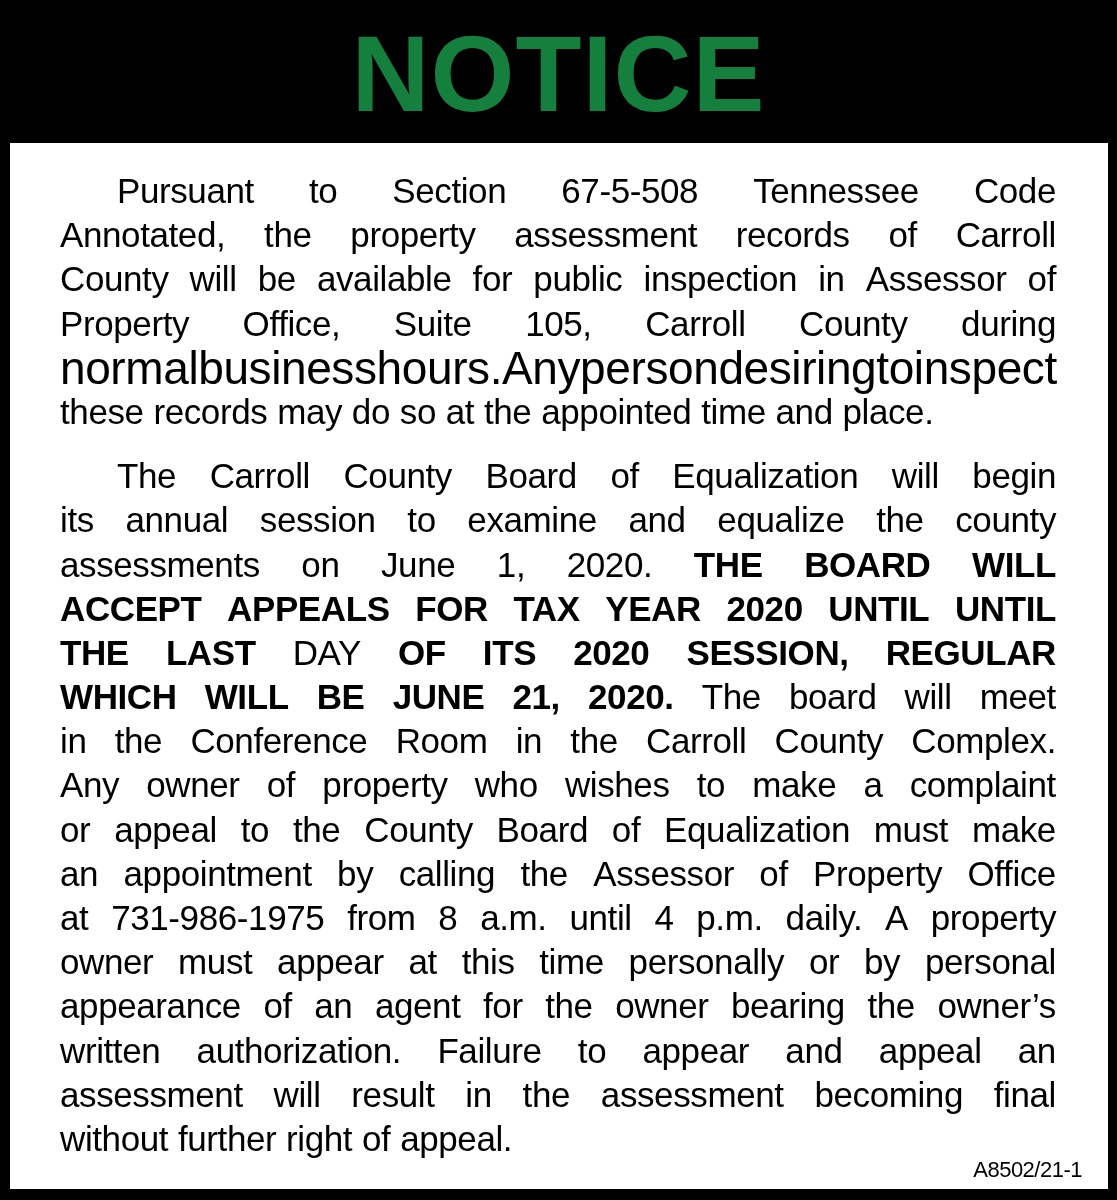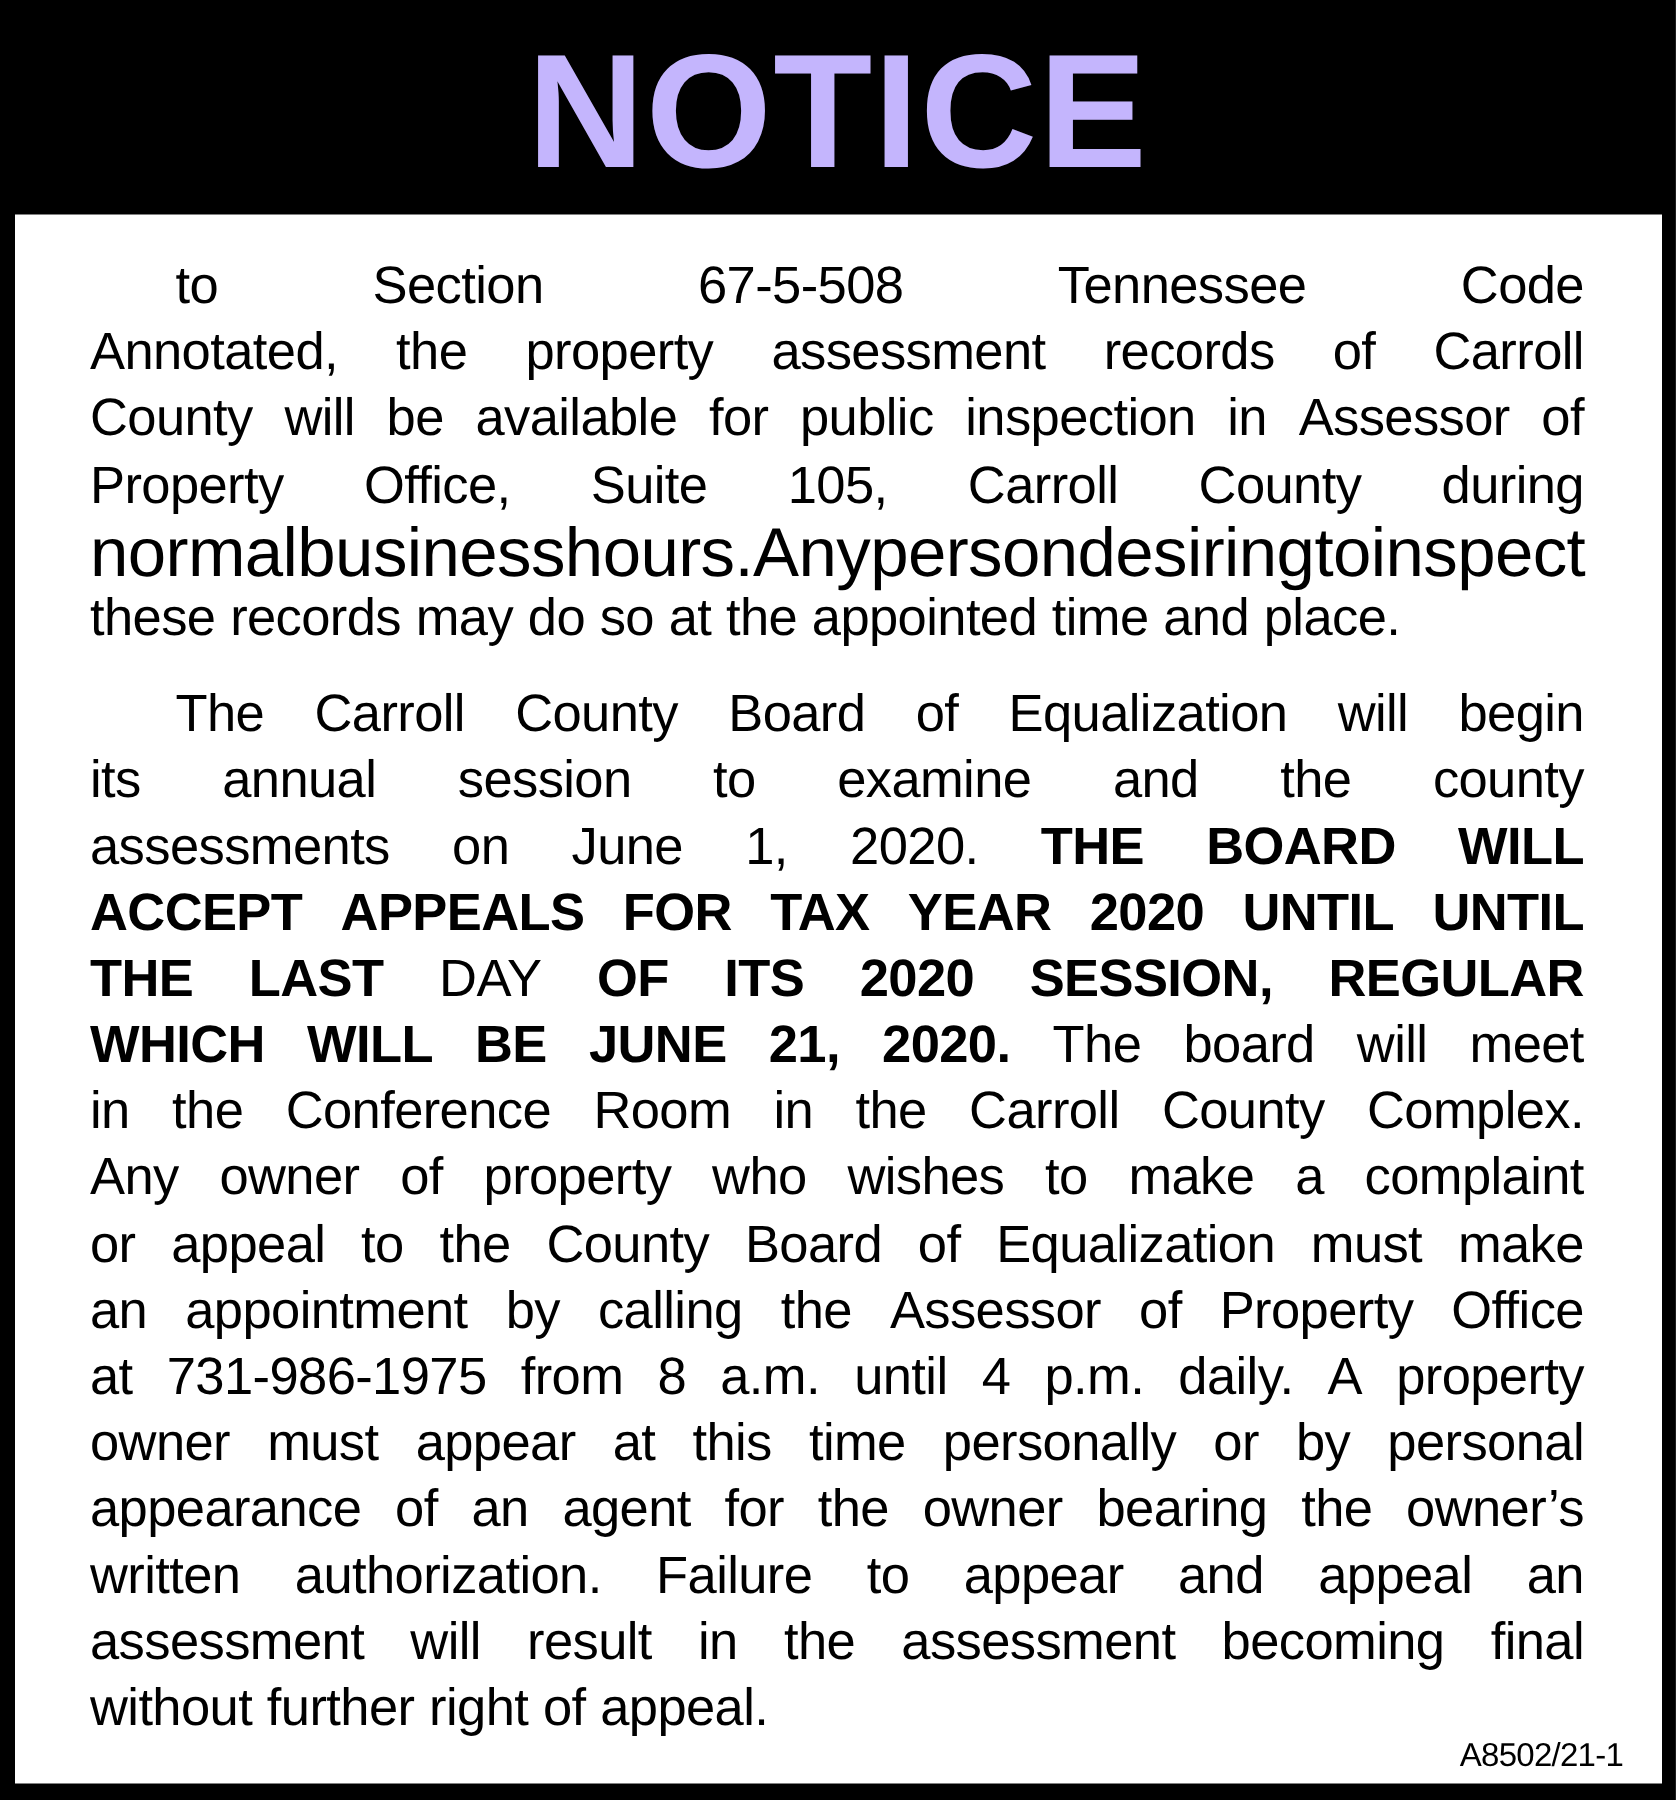--- a/index.html
+++ b/index.html
@@ -6,21 +6,21 @@
   body { width: 1117px; height: 1200px; position: relative; overflow: hidden; }
   .frame {
     position: absolute; left: 0; top: 0; width: 1117px; height: 1200px;
     background: #000;
   }
   .header {
     position: absolute; left: 0; top: 0; width: 1117px; height: 143px;
     display: flex; align-items: center; justify-content: center;
   }
   .title {
-    color: #c4b5fd;
+    color: #15803d;
     font-family: "Liberation Sans", sans-serif;
     font-weight: bold;
     font-size: 108px;
     line-height: 1;
     letter-spacing: 1px;
     margin-top: 4px;
   }
   .panel {
     position: absolute; left: 10px; top: 143px; width: 1098px; height: 1046px;
     background: #fff;
@@ -55,20 +55,21 @@
 <div class="frame">
   <div class="header">
     <div class="title">NOTICE</div>
   </div>
 
   <div class="panel">
     <div class="body-text" id="body-text">
       <div id="para1">
         <span class="line">
             <span class="jl" style="display: flex; padding-left: 57px; font-size: 35px; letter-spacing: -0.4px;">
+              <span>Pursuant</span>
               <span>to</span>
               <span>Section</span>
               <span>67-5-508</span>
               <span>Tennessee</span>
               <span>Code</span>
             </span>
           </span>
         <span class="line">
             <span class="jl" style="display: flex; font-size: 35px; letter-spacing: -0.4px;">
               <span>Annotated,</span>
@@ -148,20 +149,21 @@
             </span>
           </span>
           <span class="line">
             <span class="jl" style="display: flex; font-size: 35px; letter-spacing: -0.4px;">
               <span>its</span>
               <span>annual</span>
               <span>session</span>
               <span>to</span>
               <span>examine</span>
               <span>and</span>
+              <span>equalize</span>
               <span>the</span>
               <span>county</span>
             </span>
           </span>
           <span class="line">
             <span class="jl" style="display: flex; font-size: 35px; letter-spacing: -0.4px;">
               <span>assessments</span>
               <span>on</span>
               <span>June</span>
               <span>1,</span>

